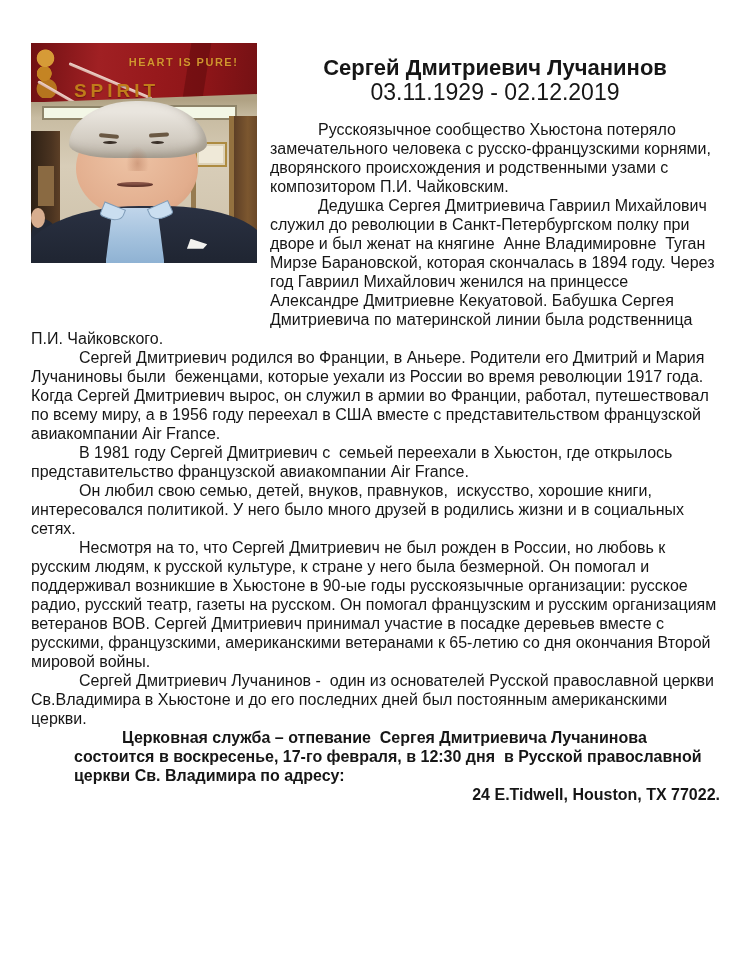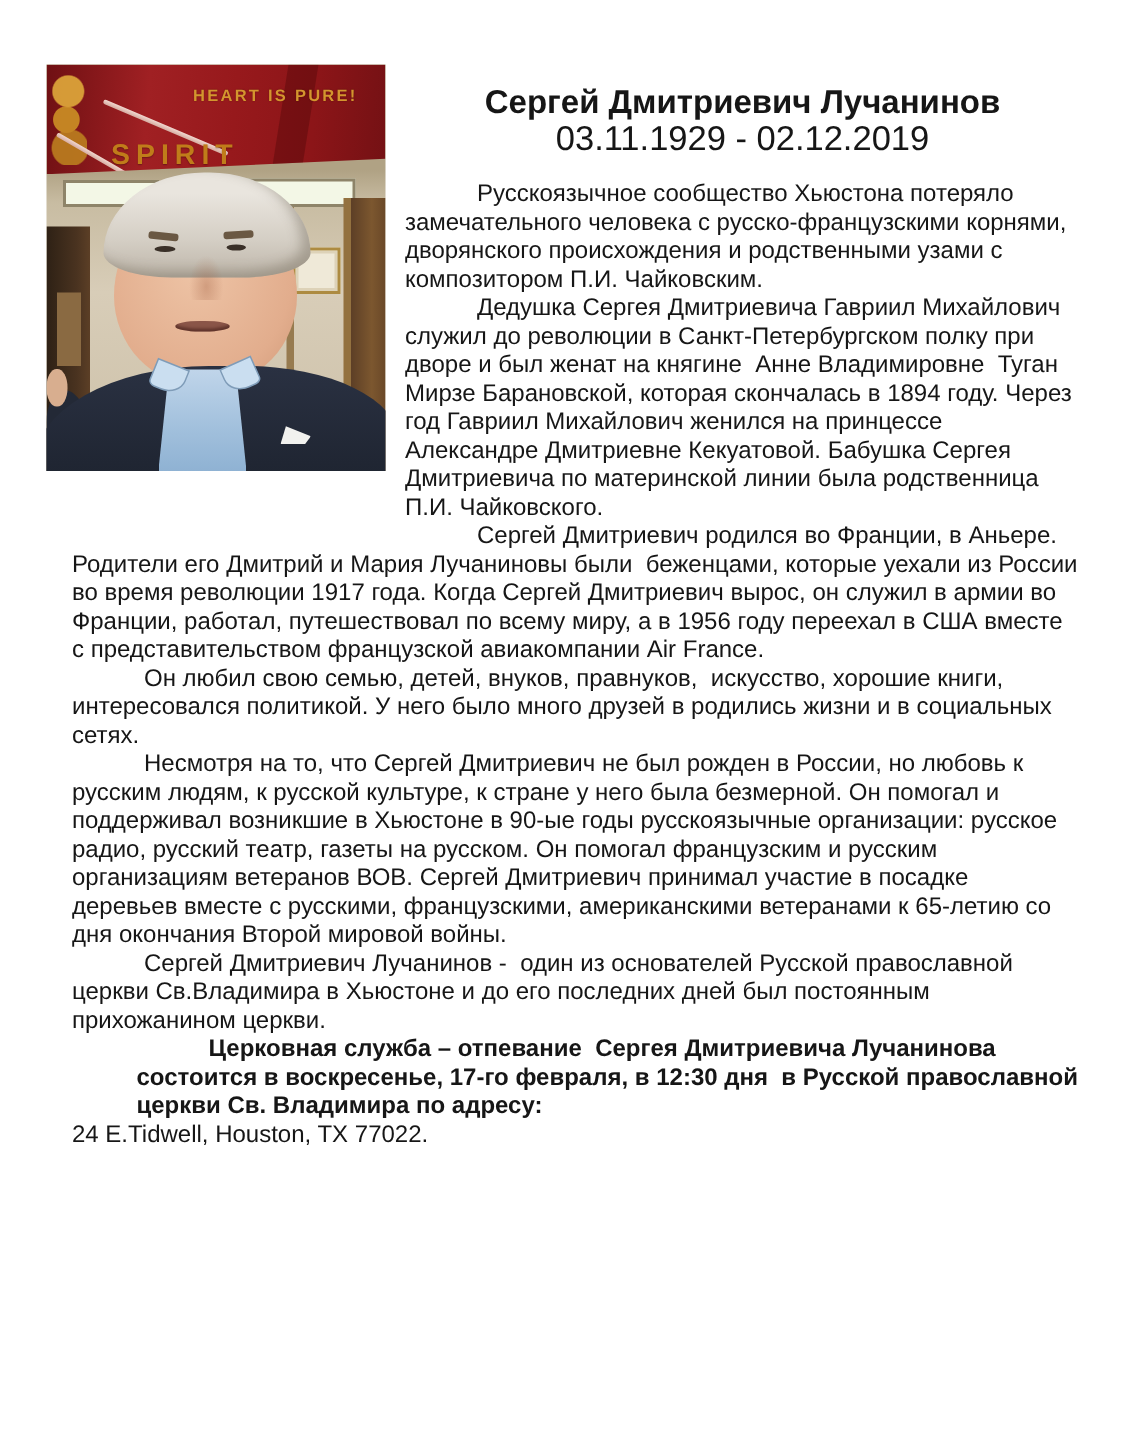--- a/index.html
+++ b/index.html
@@ -7,21 +7,21 @@
     width:750px;height:964px;background:#ffffff;overflow:hidden;
     font-family:"Liberation Sans","DejaVu Sans",sans-serif;
     color:#161616;
     -webkit-font-smoothing:antialiased;
   }
   .page{width:750px;height:964px;overflow:hidden;position:relative;}
   .content{padding:43px 30px 0 31px;font-size:16px;line-height:19px;}
 
   
   .photo{
-    float:left;width:226px;height:271px;margin:0 13px 52px 0;
+    float:left;width:226px;height:220px;margin:0 13px 52px 0;
     position:relative;overflow:hidden;
     background:linear-gradient(180deg,#b0a284 26%,#c8bca2 34%,#d8cdb8 56%,#ccc0a8 100%);
     text-decoration:underline;
   }
   .photo *{position:absolute;}
   .ph-banner{
     top:0;left:0;width:100%;height:27%;
     background:linear-gradient(95deg,#6f1013 0%,#a02023 30%,#97191c 55%,#8c1518 78%,#741114 100%);
     clip-path:polygon(0 0,100% 0,100% 86%,0 100%);
   }
@@ -91,23 +91,23 @@
   .ph-collar-l{left:31%;top:73.5%;transform:rotate(22deg);border-radius:0 0 60% 20%;}
   .ph-collar-r{left:52%;top:73%;transform:rotate(-24deg);border-radius:0 0 20% 60%;}
   .ph-pocket-square{left:69%;top:89%;width:9%;height:4.5%;background:#f2f2ef;clip-path:polygon(0 100%,18% 0,100% 55%,80% 100%);}
 
   
   .title{
     text-align:center;font-size:22px;line-height:26px;font-weight:700;
     margin:12px 0 1px 0;
   }
   .dates{text-align:center;font-size:23px;line-height:21px;margin:0 0 17px 0;}
-  .content p{margin:0;text-indent:48px;white-space:pre-wrap;padding-left:17px;}
+  .content p{margin:0;text-indent:48px;white-space:pre-wrap;}
   .content p.service{font-weight:700;margin-left:43px;}
-  .content p.address{font-weight:400;text-indent:0;text-align:left;white-space:normal;}
+  .content p.address{font-weight:700;text-indent:0;text-align:right;white-space:normal;}
 </style>
 </head>
 <body>
 
 <div class="page">
   <div class="content">
 
     <div class="photo">
       <div class="ph-banner">
         <div class="ph-banner-fold"></div>
@@ -143,21 +143,22 @@
       <div class="ph-pocket-square"></div>
     </div>
 
     <div class="title">Сергей Дмитриевич Лучанинов</div>
     <div class="dates">03.11.1929  - 02.12.2019</div>
 
     <p>Русскоязычное сообщество Хьюстона потеряло замечательного человека с русско-французскими корнями, дворянского происхождения и родственными узами с композитором П.И. Чайковским.</p>
     <p>Дедушка Сергея Дмитриевича Гавриил Михайлович  служил до революции в Санкт-Петербургском полку при дворе и был женат на княгине  Анне Владимировне  Туган Мирзе Барановской, которая скончалась в 1894 году. Через год Гавриил Михайлович женился на принцессе Александре Дмитриевне Кекуатовой. Бабушка Сергея Дмитриевича по материнской линии была родственница П.И. Чайковского.</p>
 
     <p>Сергей Дмитриевич родился во Франции, в Аньере. Родители его Дмитрий и Мария Лучаниновы были  беженцами, которые уехали из России во время революции 1917 года. Когда Сергей Дмитриевич вырос, он служил в армии во Франции, работал, путешествовал по всему миру, а в 1956 году переехал в США вместе с представительством французской авиакомпании Air France.</p>
+    <p>В 1981 году Сергей Дмитриевич с  семьей переехали в Хьюстон, где открылось представительство французской авиакомпании Air France.</p>
     <p>Он любил свою семью, детей, внуков, правнуков,  искусство, хорошие книги, интересовался политикой. У него было много друзей в родились жизни и в социальных сетях.</p>
     <p>Несмотря на то, что Сергей Дмитриевич не был рожден в России, но любовь к русским людям, к русской культуре, к стране у него была безмерной. Он помогал и поддерживал возникшие в Хьюстоне в 90-ые годы русскоязычные организации: русское радио, русский театр, газеты на русском. Он помогал французским и русским организациям ветеранов ВОВ. Сергей Дмитриевич принимал участие в посадке деревьев вместе с русскими, французскими, американскими ветеранами к 65-летию со дня окончания Второй мировой войны.</p>
-    <p>Сергей Дмитриевич Лучанинов -  один из основателей Русской православной церкви Св.Владимира в Хьюстоне и до его последних дней был постоянным прихожанином церкви.</p>
+    <p>Сергей Дмитриевич Лучанинов -  один из основателей Русской православной церкви Св.Владимира в Хьюстоне и до его последних дней был постоянным американскими церкви.</p>
 
     <p class="service">Церковная служба – отпевание  Сергея Дмитриевича Лучанинова состоится в воскресенье, 17-го февраля, в 12:30 дня  в Русской православной церкви Св. Владимира по адресу:</p>
     <p class="address">24 E.Tidwell, Houston, TX 77022.</p>
 
   </div>
 </div>
 
 </body></html>

